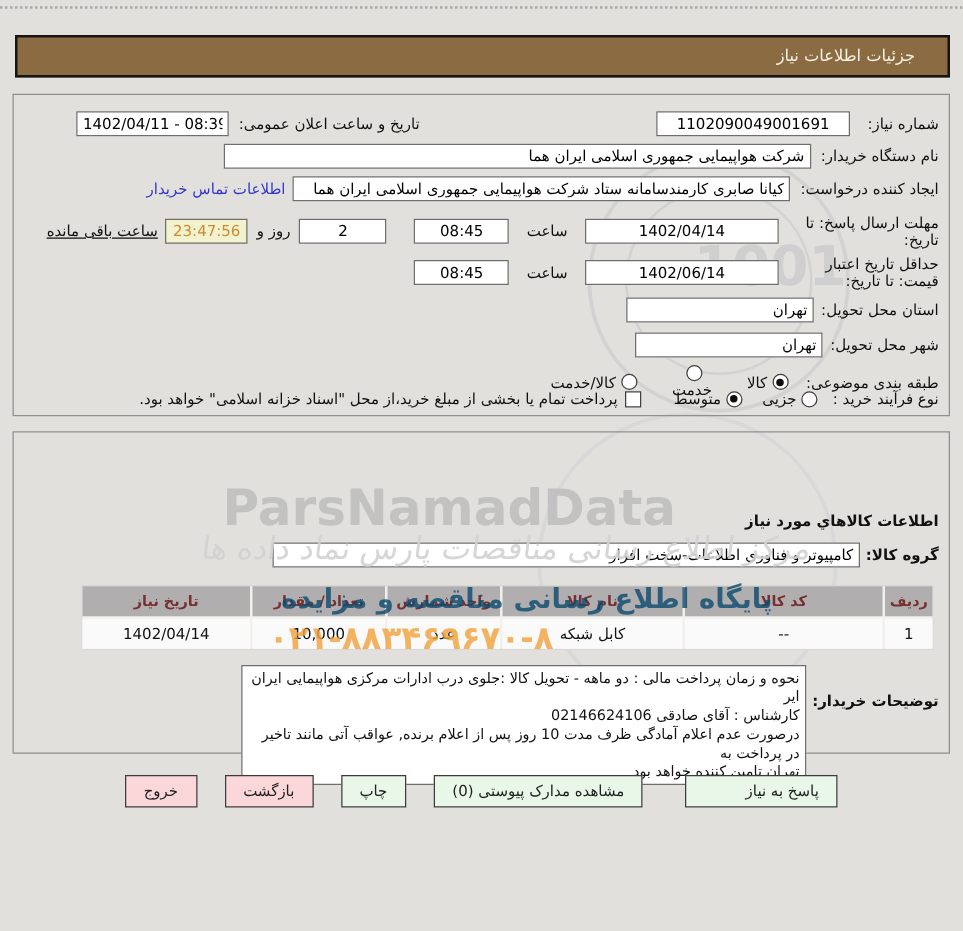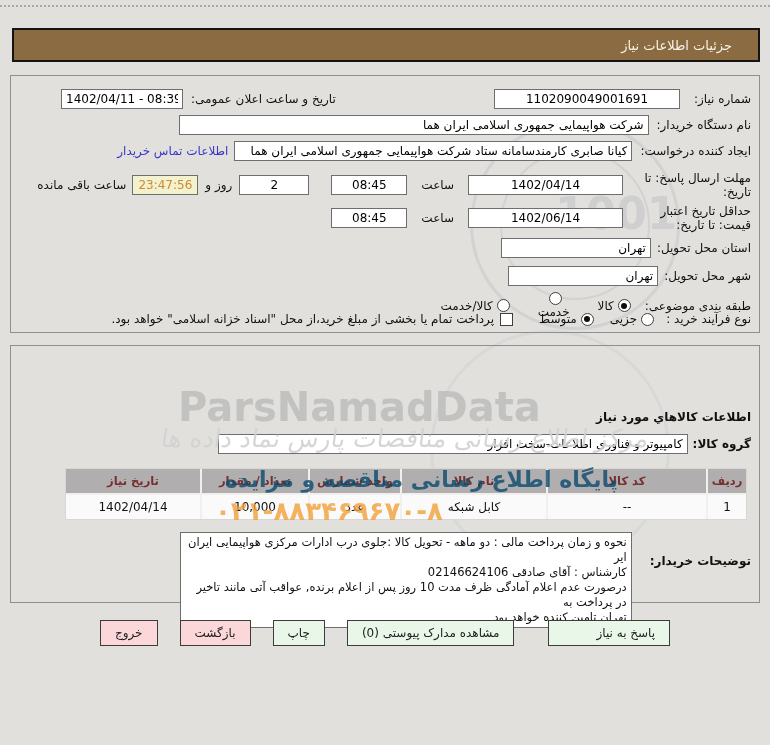--- a/index.html
+++ b/index.html
@@ -99,21 +99,21 @@
 <div class="top-dotted"></div>
 
 <div class="title-bar">
   <span>جزئیات اطلاعات نیاز</span>
 </div>
 
 <div class="box" id="box-info">
 
   <div class="row" style="top:13px;">
     <span class="lbl">شماره نیاز:</span>
-    <input class="inp ctr ltr gap14" style="width: 186px; margin-right: 14px;" readonly="" value="1102090049001691">
+    <input class="inp ctr ltr gap14" style="width: 155px; margin-right: 14px;" readonly="" value="1102090049001691">
     <span style="flex:1"></span>
     <span class="lbl">تاریخ و ساعت اعلان عمومی:</span>
     <input class="inp ctr ltr" style="width: 122px; margin-right: 8px; margin-left: 42px;" readonly="" value="1402/04/11 - 08:39">
   </div>
 
   <div class="row" style="top:39px;">
     <span class="lbl">نام دستگاه خریدار:</span>
     <input class="inp rgt" style="width: 470px; margin-right: 8px;" readonly="" value="شرکت هواپیمایی جمهوری اسلامی ایران هما">
   </div>
 
@@ -124,21 +124,21 @@
   </div>
 
   <div class="row" style="top:95px;">
     <span class="lbl2">مهلت ارسال پاسخ: تا تاریخ:</span>
     <input class="inp ctr ltr" style="width: 155px; margin-right: 6px;" readonly="" value="1402/04/14">
     <span class="lbl gap8" style="margin-right:14px;">ساعت</span>
     <input class="inp ctr ltr" style="width: 76px; margin-right: 6px;" readonly="" value="08:45">
     <input class="inp ctr" style="width: 70px; margin-right: 22px;" readonly="" value="2">
     <span class="lbl" style="margin-right:7px;text-align:center;">روز و</span>
     <input class="inp ctr ltr hotbox" style="width: 66px; margin-right: 7px;" readonly="" value="23:47:56">
-    <span class="lbl" style="margin-right:6px;">ساعت باقی مانده</span>
+    <span class="lbl" style="margin-right:6px;text-decoration:underline;">ساعت باقی مانده</span>
   </div>
 
   <div class="row" style="top:128px;">
     <span class="lbl2">حداقل تاریخ اعتبار قیمت: تا تاریخ:</span>
     <input class="inp ctr ltr" style="width: 155px; margin-right: 6px;" readonly="" value="1402/06/14">
     <span class="lbl gap8" style="margin-right:14px;">ساعت</span>
     <input class="inp ctr ltr" style="width: 76px; margin-right: 6px;" readonly="" value="08:45">
   </div>
 
   <div class="row" style="top:162px;">
@@ -207,21 +207,21 @@
     <div class="td">1</div>
     <div class="td">--</div>
     <div class="td">کابل شبکه</div>
     <div class="td">عدد</div>
     <div class="td">10,000</div>
     <div class="td ltr">1402/04/14</div>
   </div>
 
   <div class="row" style="top:186px; align-items:flex-start;">
     <span class="lbl b" style="margin-top:22px;">توضیحات خریدار:</span>
-    <div class="notes-box" style="margin-right:18px;">
+    <div class="notes-box" style="margin-right:5px;">
       <div>نحوه و زمان پرداخت مالی : دو ماهه - تحویل کالا :جلوی درب ادارات مرکزی هواپیمایی ایران ایر</div>
       <div>کارشناس : آقای صادقی 02146624106</div>
       <div>درصورت عدم اعلام آمادگی ظرف مدت 10 روز پس از اعلام برنده, عواقب آتی مانند تاخیر در پرداخت به</div>
       <div>تهران تامین کننده خواهد بود</div>
     </div>
   </div>
 </div>
 
 <div class="btns">
   <button class="btn" style="margin-left:12px;padding-left:47px;">پاسخ به نیاز</button>

